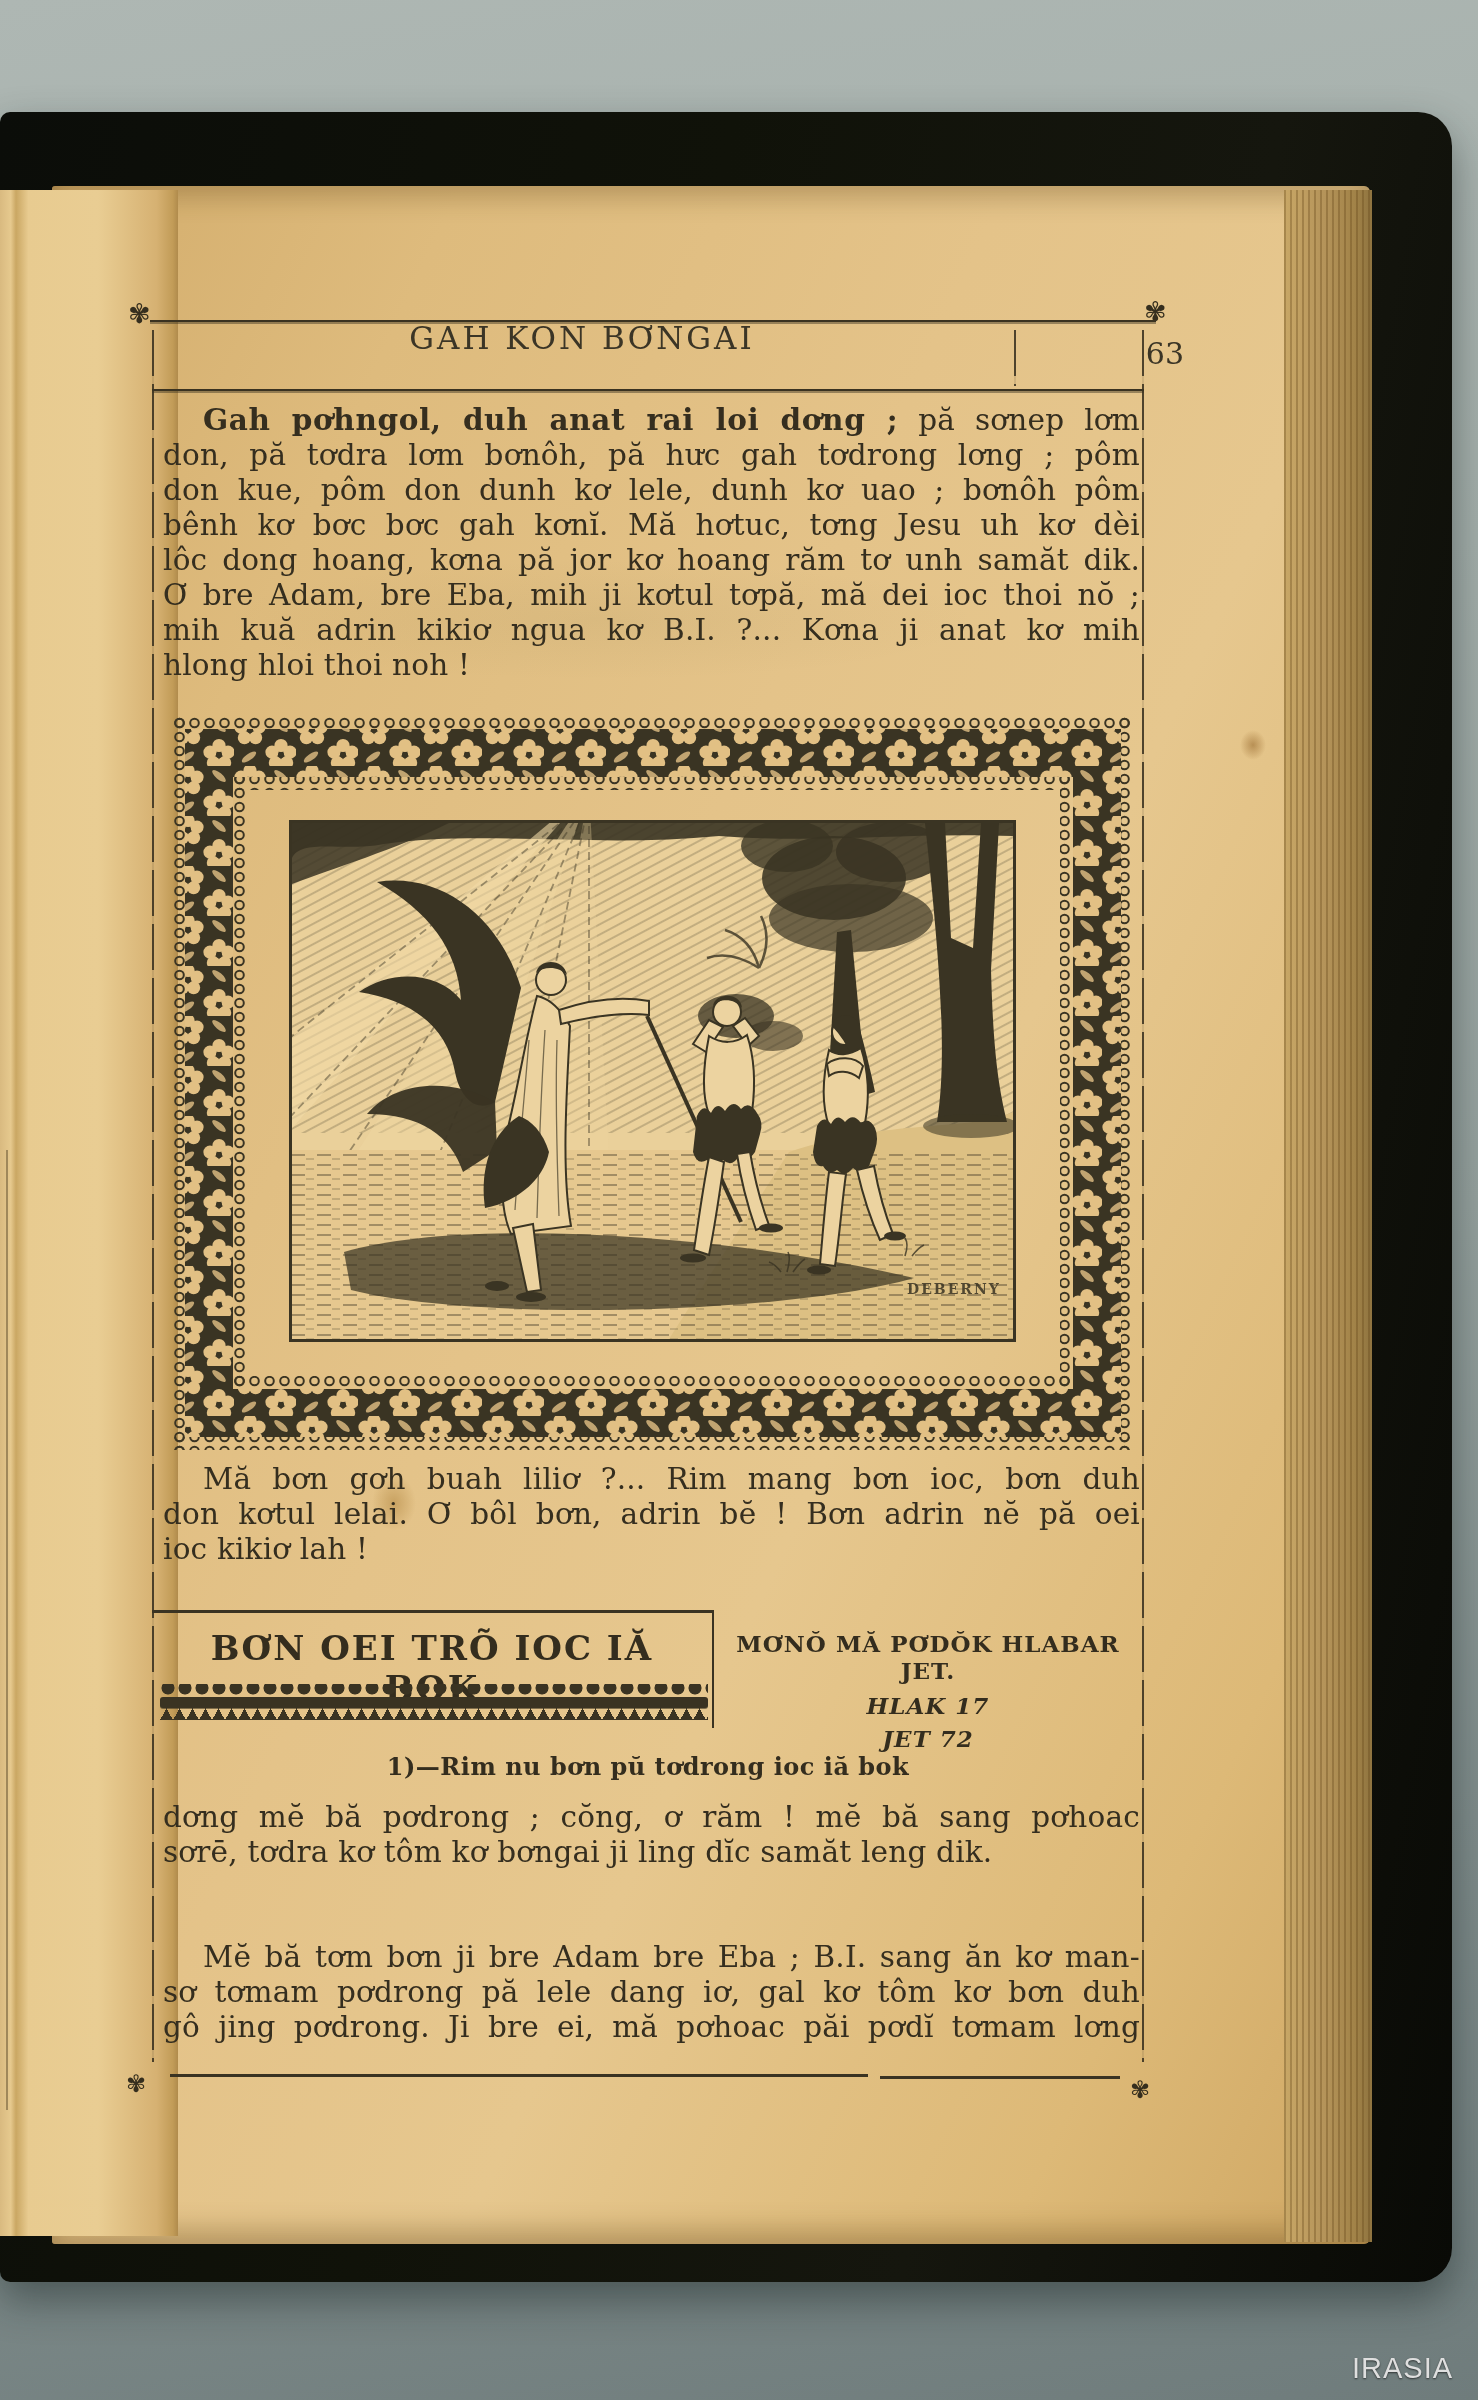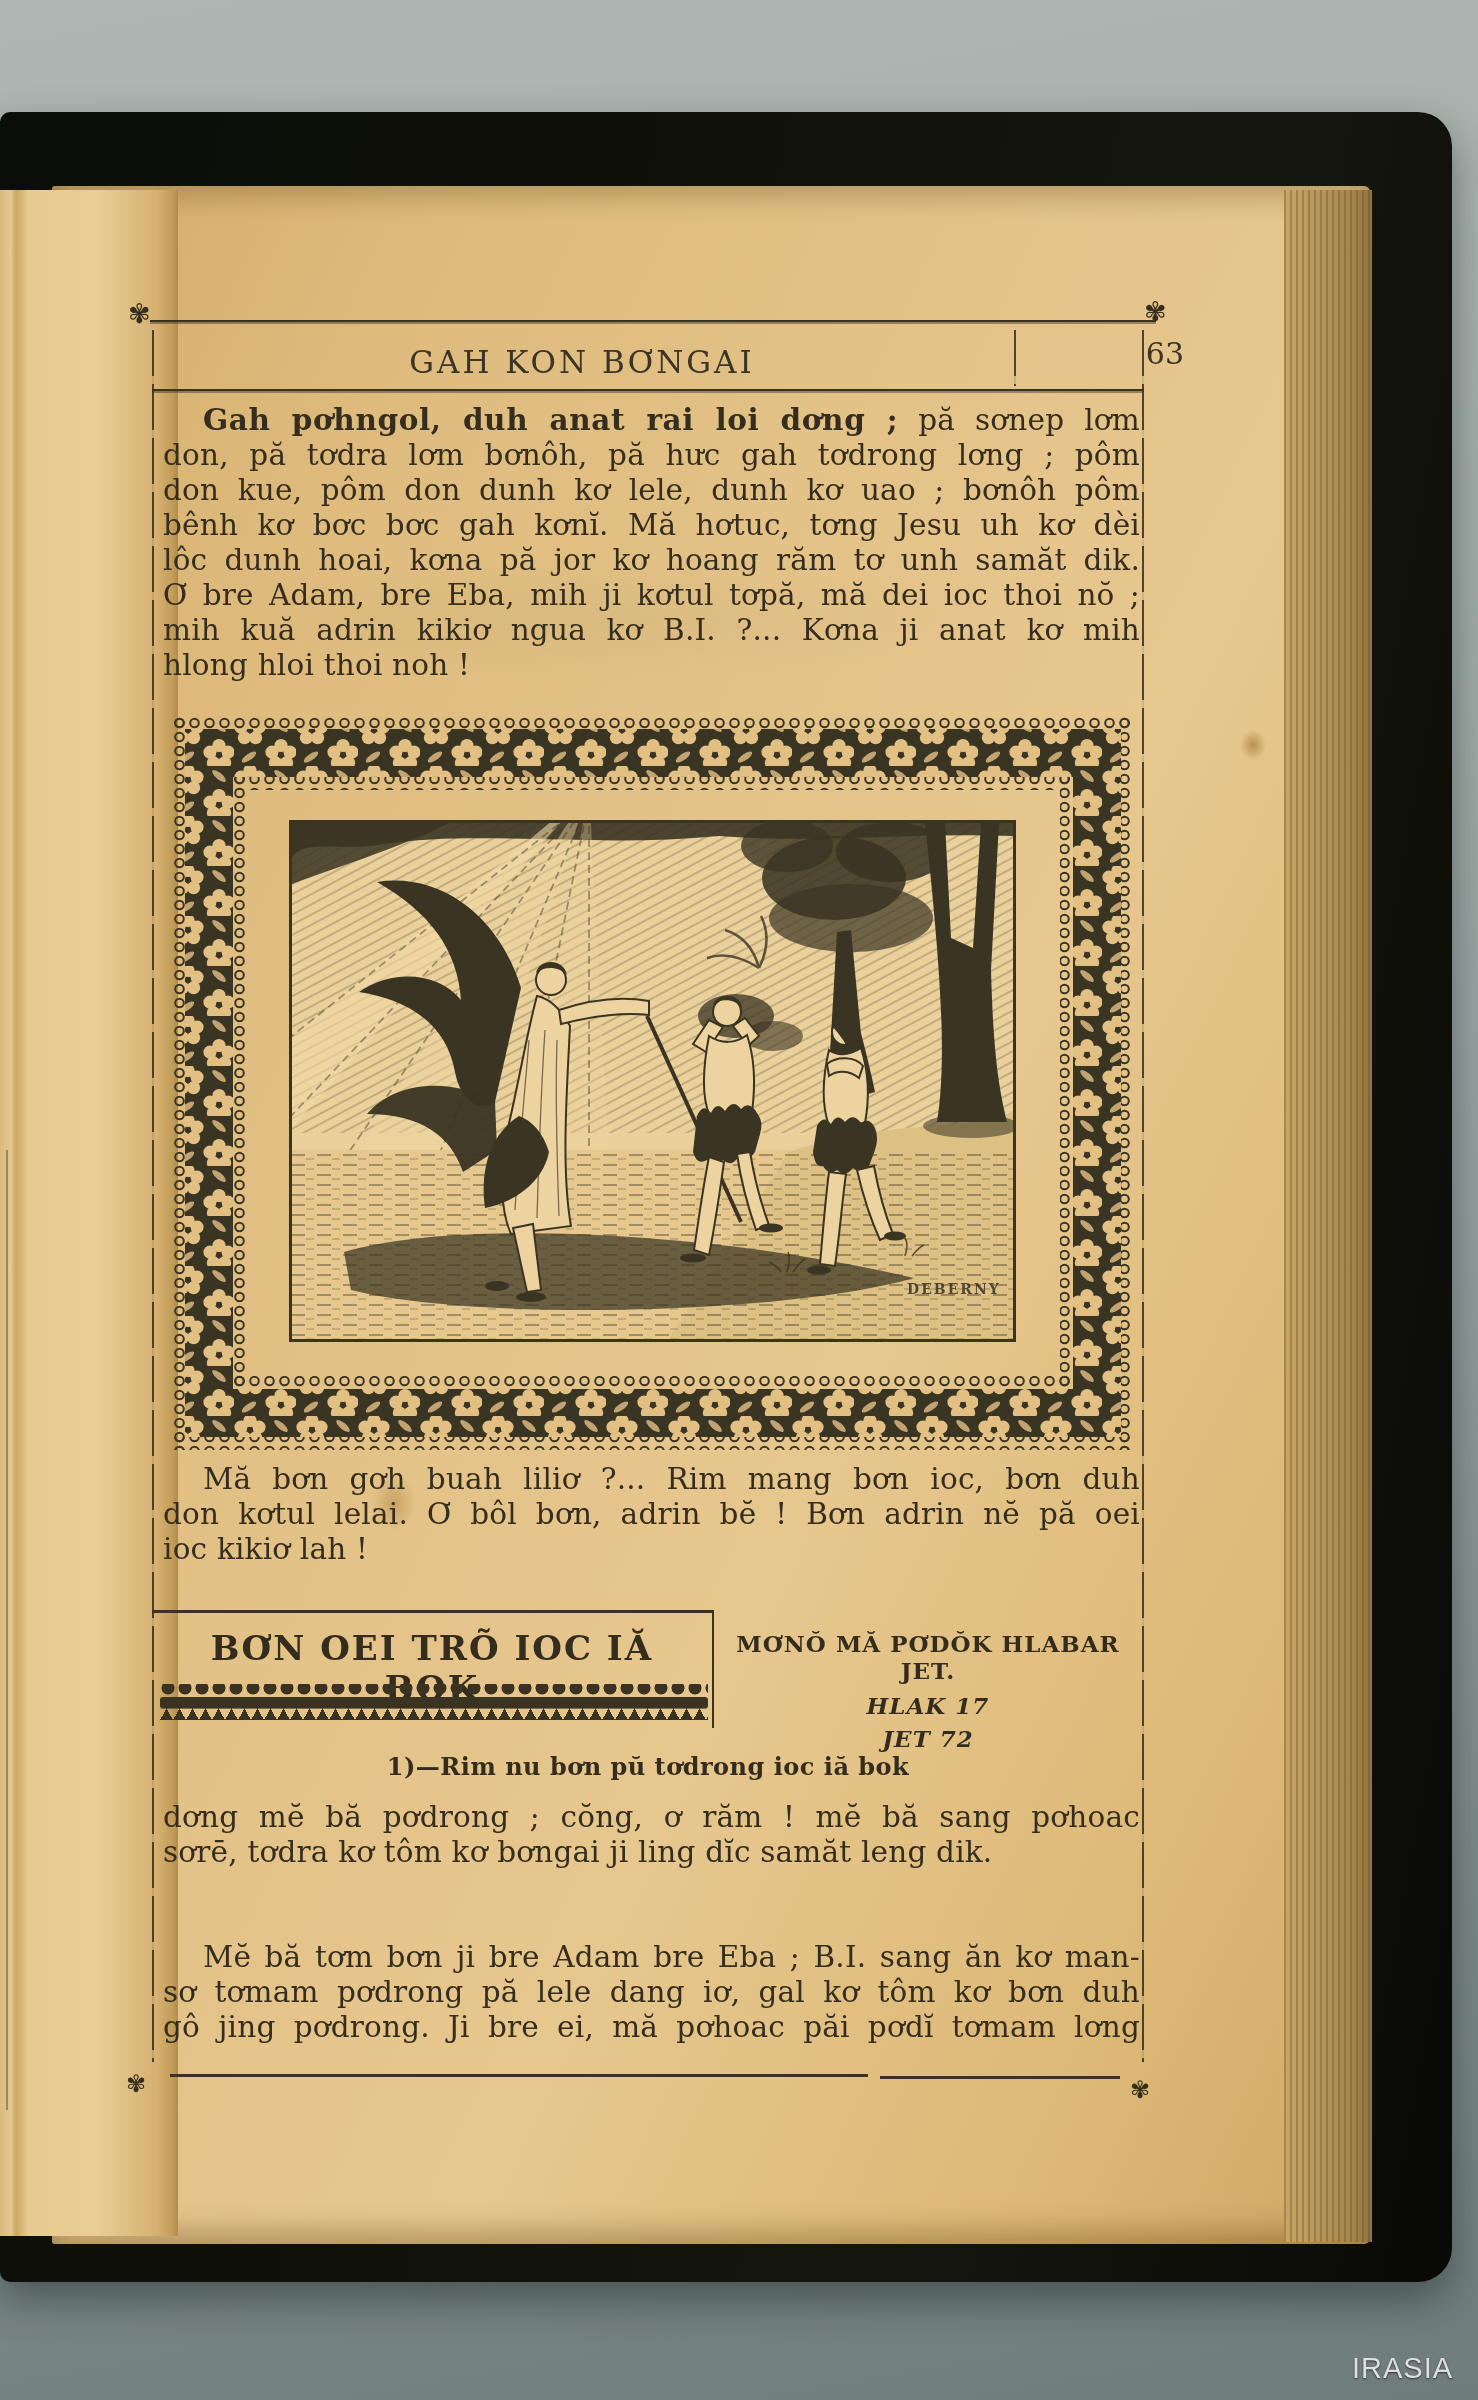--- a/index.html
+++ b/index.html
@@ -67,31 +67,31 @@
   <div class="abs stain" style="left:372px;top:1475px;width:44px;height:56px;background:radial-gradient(closest-side,rgba(158,112,38,.4),rgba(158,112,38,0));"></div>
   <div class="abs stain" style="left:1240px;top:730px;width:26px;height:30px;background:radial-gradient(closest-side,rgba(130,80,20,.45),rgba(130,80,20,0));"></div>
   <div class="abs stain" style="left:220px;top:560px;width:760px;height:120px;background:radial-gradient(closest-side,rgba(110,105,60,.07),rgba(110,105,60,0));"></div>
 
   <div class="abs fleuron" style="left:128px;top:300px;font-size:27px;">✾</div>
   <div class="abs fleuron" style="left:1144px;top:298px;font-size:27px;">✾</div>
   <div class="abs hrule" style="left:150px;top:320px;width:1006px;"></div>
   <div class="abs vline" style="left:152px;top:330px;height:1732px;"></div>
   <div class="abs vline" style="left:1142px;top:330px;height:1732px;"></div>
 
-  <div class="abs header-title" style="left:152px;top:344px;width:860px;">GAH KON BƠNGAI</div>
+  <div class="abs header-title" style="left:152px;top:320px;width:860px;">GAH KON BƠNGAI</div>
   <div class="abs vline" style="left:1014px;top:330px;height:56px;"></div>
   <div class="abs page-num" style="left:1084px;top:336px;width:100px;text-align:right;">63</div>
   <div class="abs hrule" style="left:152px;top:389px;width:992px;"></div>
 
   <div class="abs para" style="left:163px;top:402px;width:977px;">
     <div class="tline ind"><b class="lead">Gah pơhngol, duh anat rai loi dơng ;</b><span> pă sơnep lơm</span></div>
     <div class="tline">don, pă tơdra lơm bơnôh, pă hưc gah tơdrong lơng ; pôm</div>
     <div class="tline">don kue, pôm don dunh kơ lele, dunh kơ uao ; bơnôh pôm</div>
     <div class="tline">bênh kơ bơc bơc gah kơnĭ. Mă hơtuc, tơng Jesu uh kơ dèi</div>
-    <div class="tline">lôc dunh hoai, kơna pă jor kơ hoang răm tơ unh samăt dik.</div>
+    <div class="tline">lôc dong hoang, kơna pă jor kơ hoang răm tơ unh samăt dik.</div>
     <div class="tline">Ơ bre Adam, bre Eba, mih ji kơtul tơpă, mă dei ioc thoi nŏ ;</div>
     <div class="tline">mih kuă adrin kikiơ ngua kơ B.I. ?... Kơna ji anat kơ mih</div>
     <div class="tline end">hlong hloi thoi noh !</div>
   </div>
 
   <svg class="abs" style="left:172px;top:716px;" width="962" height="734">
     <defs>
       <pattern id="bead" width="15" height="14" patternUnits="userSpaceOnUse">
         <circle cx="7.5" cy="7" r="4.3" fill="none" stroke="#3a3423" stroke-width="2"></circle>
       </pattern>

